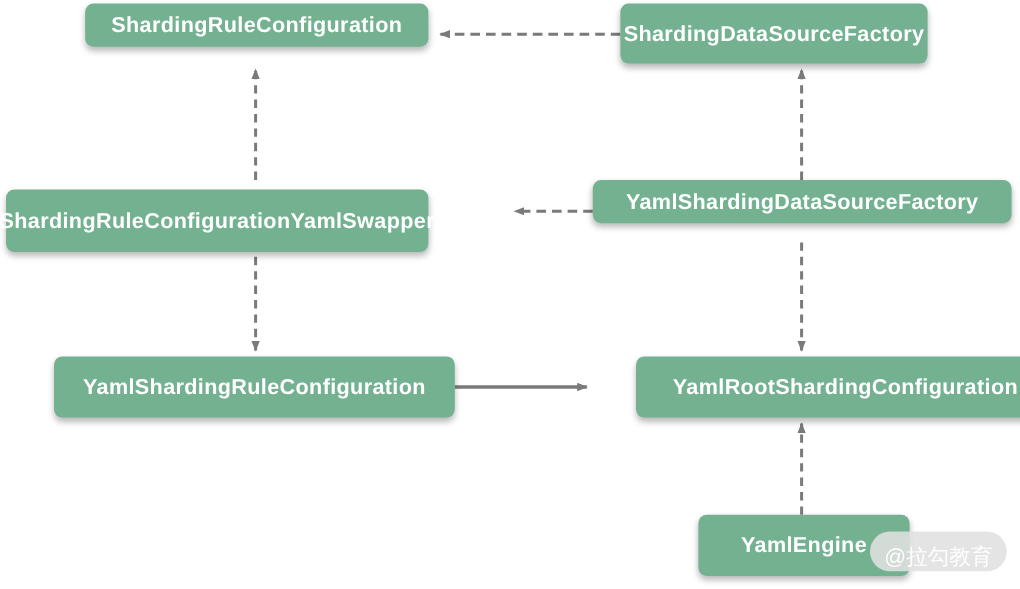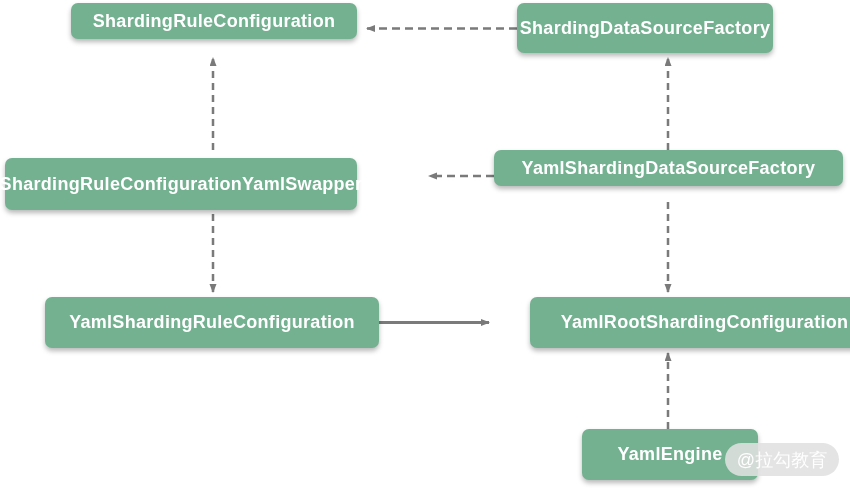--- a/index.html
+++ b/index.html
@@ -40,21 +40,21 @@
   .node-6 { left: 494px; top: 297px; width: 349px; height: 51px; margin-left: 36px; }
   .node-7 { left: 582px; top: 429px; width: 176px; height: 51px; }
   .watermark {
     position: absolute;
     z-index: 3;
     left: 725px; top: 443px;
     width: 114px; height: 33px;
     background: rgba(224,224,224,0.88);
     border-radius: 17px;
     display: flex;
-    align-items: center;
+    align-items: flex-end;
     justify-content: center;
     color: rgba(255,255,255,0.96);
     font-size: 18px;
     font-weight: 500;
   }
 </style>
 </head>
 <body>
 
 <div class="canvas">

